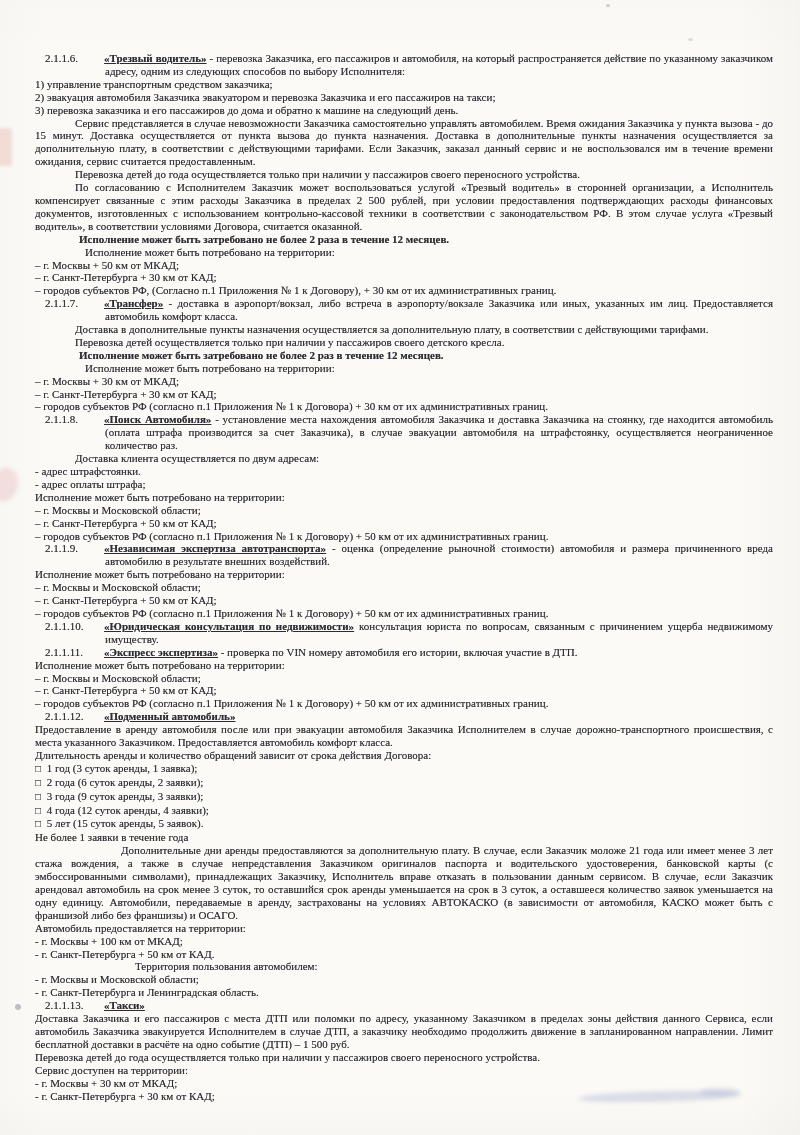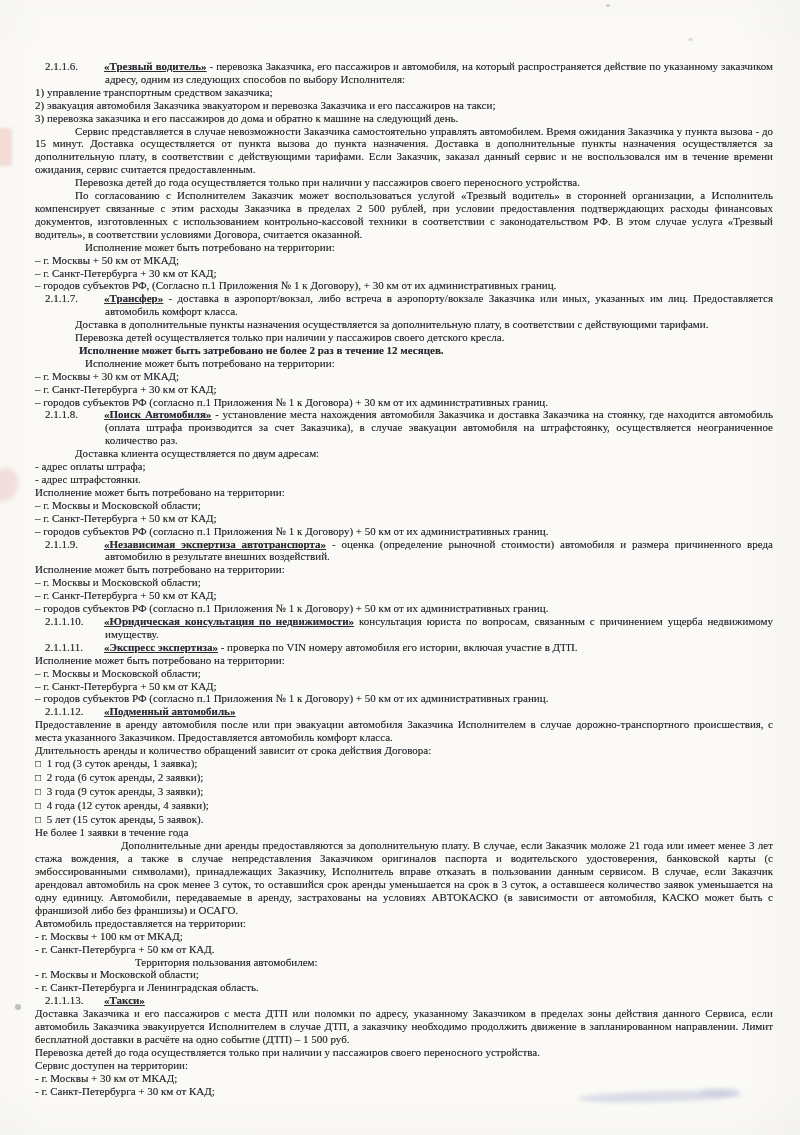--- a/index.html
+++ b/index.html
@@ -8,21 +8,21 @@
     background:#fbfaf6;
     font-family:"Liberation Serif","DejaVu Serif",serif;
   }
   
   .scan-shade{position:absolute;top:0;left:0;width:800px;height:1135px;pointer-events:none;
     background:
       linear-gradient(90deg, rgba(0,0,0,0.012) 0%, rgba(0,0,0,0) 6%, rgba(0,0,0,0) 92%, rgba(0,0,0,0.02) 100%),
       linear-gradient(180deg, rgba(0,0,0,0.008) 0%, rgba(0,0,0,0) 5%, rgba(0,0,0,0) 96%, rgba(0,0,0,0.015) 100%);
   }
   #content{
-    position:absolute;left:35px;top:60px;width:738px;
+    position:absolute;left:35px;top:52px;width:738px;
     color:#2c2c34;font-size:11px;line-height:12.9px;text-align:justify;
     text-shadow:0 0 .5px rgba(44,44,58,.55);
   }
   #content p{margin:0;}
   .para{text-indent:0;}
   .pind{text-indent:40px;font-family:Liberation Serif, serif;}
   .pind2{text-indent:50px;}
   .pind3{text-indent:100px;}
   .pbig{text-indent:86px;}
   .boldind{text-indent:44px;font-weight:bold;}
@@ -54,36 +54,37 @@
 <div class="artifact smudge-br2"></div>
 
 <div id="content" style="color: rgb(44, 44, 52);">
     <p class="sec"><span class="num">2.1.1.6.</span><span class="sec-title">«Трезвый водитель»</span><span> - перевозка Заказчика, его пассажиров и автомобиля, на который распространяется действие по указанному заказчиком адресу, одним из следующих способов по выбору Исполнителя:</span></p>
     <p class="para">1) управление транспортным средством заказчика;</p>
     <p class="para">2) эвакуация автомобиля Заказчика эвакуатором и перевозка Заказчика и его пассажиров на такси;</p>
     <p class="para">3) перевозка заказчика и его пассажиров до дома и обратно к машине на следующий день.</p>
     <p class="pind">Сервис представляется в случае невозможности Заказчика самостоятельно управлять автомобилем. Время ожидания Заказчика у пункта вызова - до 15 минут.  Доставка осуществляется от пункта вызова до пункта назначения. Доставка в дополнительные пункты назначения осуществляется за дополнительную плату, в соответствии с действующими тарифами. Если Заказчик, заказал данный сервис и не воспользовался им в течение времени ожидания, сервис считается предоставленным.</p>
     <p class="pind">Перевозка детей до года осуществляется только при наличии у пассажиров своего переносного устройства.</p>
     <p class="pind">По согласованию с Исполнителем Заказчик может воспользоваться услугой «Трезвый водитель» в сторонней организации, а Исполнитель компенсирует связанные с этим расходы Заказчика в пределах 2 500 рублей, при условии предоставления подтверждающих расходы финансовых документов, изготовленных с использованием контрольно-кассовой техники в соответствии с законодательством РФ. В этом случае услуга «Трезвый водитель», в соответствии условиями Договора, считается оказанной.</p>
+    <p class="boldind">Исполнение может быть затребовано не более 2 раза в течение 12 месяцев.</p>
     <p class="pind2">Исполнение может быть потребовано на территории:</p>
     <p class="para">– г. Москвы + 50 км от МКАД;</p>
     <p class="para">– г. Санкт-Петербурга + 30 км от КАД;</p>
     <p class="para">– городов субъектов РФ, (Согласно п.1 Приложения № 1 к Договору), + 30 км от их административных границ.</p>
     <p class="sec"><span class="num">2.1.1.7.</span><span class="sec-title">«Трансфер»</span><span> - доставка в аэропорт/вокзал, либо встреча в аэропорту/вокзале Заказчика или иных, указанных им лиц. Предоставляется автомобиль комфорт класса.</span></p>
     <p class="pind">Доставка в дополнительные пункты назначения осуществляется за дополнительную плату, в соответствии с действующими тарифами.</p>
     <p class="pind">Перевозка детей осуществляется только при наличии у пассажиров своего детского кресла.</p>
     <p class="boldind">Исполнение может быть затребовано не более 2 раз в течение 12 месяцев.</p>
     <p class="pind2">Исполнение может быть потребовано на территории:</p>
     <p class="para">– г. Москвы + 30 км от МКАД;</p>
     <p class="para">– г. Санкт-Петербурга + 30 км от КАД;</p>
     <p class="para">– городов субъектов РФ (согласно п.1 Приложения № 1 к Договора) + 30 км от их административных границ.</p>
     <p class="sec"><span class="num">2.1.1.8.</span><span class="sec-title">«Поиск Автомобиля»</span><span> - установление места нахождения автомобиля Заказчика и доставка Заказчика на стоянку, где находится автомобиль (оплата штрафа производится за счет Заказчика), в случае эвакуации автомобиля на штрафстоянку, осуществляется неограниченное количество раз.</span></p>
     <p class="pind">Доставка клиента осуществляется по двум адресам:</p>
+    <p class="para">- адрес штрафстоянки.</p>
     <p class="para">- адрес оплаты штрафа;</p>
-    <p class="para">- адрес штрафстоянки.</p>
     <p class="para">Исполнение может быть потребовано на территории:</p>
     <p class="para">– г. Москвы и Московской области;</p>
     <p class="para">– г. Санкт-Петербурга + 50 км от КАД;</p>
     <p class="para">– городов субъектов РФ (согласно п.1 Приложения № 1 к Договору) + 50 км от их административных границ.</p>
     <p class="sec"><span class="num">2.1.1.9.</span><span class="sec-title">«Независимая экспертиза автотранспорта»</span><span> - оценка (определение рыночной стоимости) автомобиля и размера причиненного вреда автомобилю в результате внешних воздействий.</span></p>
     <p class="para">Исполнение может быть потребовано на территории:</p>
     <p class="para">– г. Москвы и Московской области;</p>
     <p class="para">– г. Санкт-Петербурга + 50 км от КАД;</p>
     <p class="para">– городов субъектов РФ (согласно п.1 Приложения № 1 к Договору) + 50 км от их административных границ.</p>
     <p class="sec"><span class="num">2.1.1.10.</span><span class="sec-title">«Юридическая консультация по недвижимости»</span><span> консультация юриста по вопросам, связанным с причинением ущерба недвижимому имуществу.</span></p>

